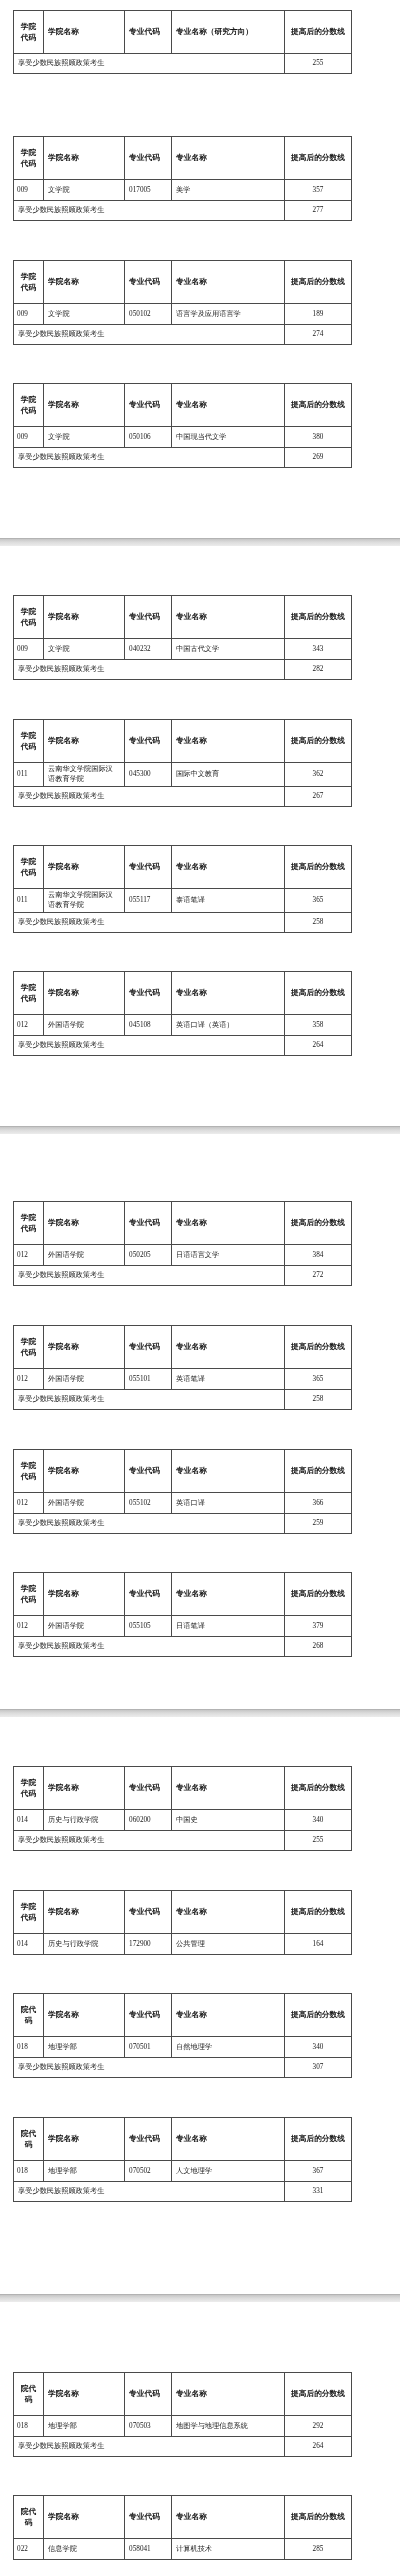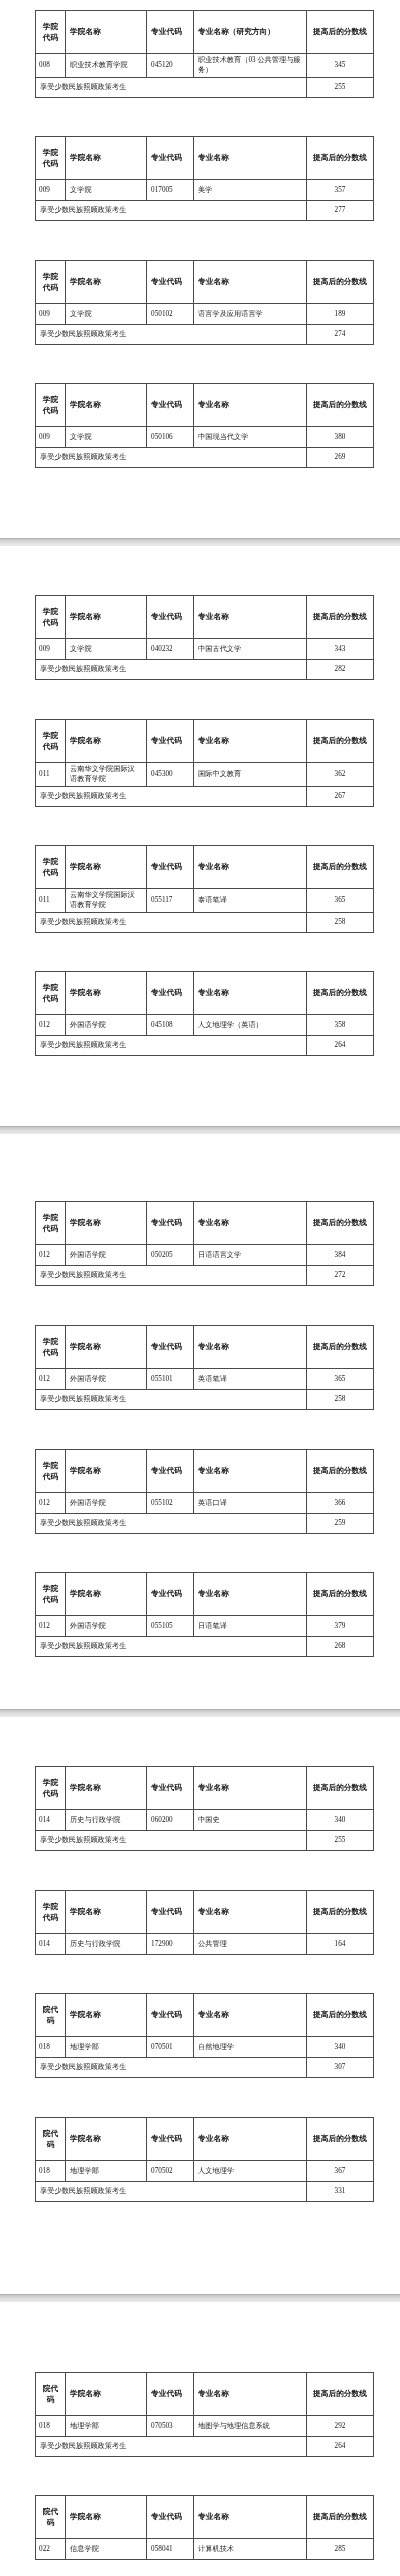--- a/index.html
+++ b/index.html
@@ -6,21 +6,21 @@
   body {
     width: 401px; height: 3082px;
     position: relative;
     background: #ffffff;
     font-family: "Liberation Serif", "DejaVu Serif", serif;
     color: #161616;
   }
   #page-root { position: absolute; inset: 0; }
   table.score-table {
     position: absolute;
-    left: 35px;
+    left: 13px;
     width: 339px;
     border-collapse: collapse;
     table-layout: fixed;
     background: #ffffff;
   }
   table.score-table td {
     border: 0.5px solid #4a4a4a;
     padding: 1px 4.1px;
     font-size: 7.2px;
     line-height: 1.45;
@@ -67,27 +67,20 @@
           <td class="c1">学院
 代码</td>
           <td class="c2">学院名称</td>
           <td class="c3">专业代码</td>
           <td class="c4">专业名称（研究方向）</td>
           <td class="c5">提高后的分数线</td>
         </tr>
       </thead>
       <tbody>
         <tr>
-          <td class="c1">008</td>
-          <td class="c2">职业技术教育学院</td>
-          <td class="c3">045120</td>
-          <td class="c4">职业技术教育（03 公共管理与服务）</td>
-          <td class="c5">345</td>
-        </tr>
-        <tr>
           <td colspan="4">享受少数民族照顾政策考生</td>
           <td class="c5">255</td>
         </tr>
       </tbody>
     </table>
     <table class="score-table" style="top: 136px;">
       <colgroup>
         <col style="width: 30px;">
         <col style="width: 81px;">
         <col style="width: 47px;">
@@ -294,21 +287,21 @@
           <td class="c3">专业代码</td>
           <td class="c4">专业名称</td>
           <td class="c5">提高后的分数线</td>
         </tr>
       </thead>
       <tbody>
         <tr>
           <td class="c1">012</td>
           <td class="c2">外国语学院</td>
           <td class="c3">045108</td>
-          <td class="c4">人文地理学（英语）</td>
+          <td class="c4">英语口译（英语）</td>
           <td class="c5">358</td>
         </tr>
         <tr>
           <td colspan="4">享受少数民族照顾政策考生</td>
           <td class="c5">264</td>
         </tr>
       </tbody>
     </table>
     <table class="score-table" style="top: 1201px;">
       <colgroup>

